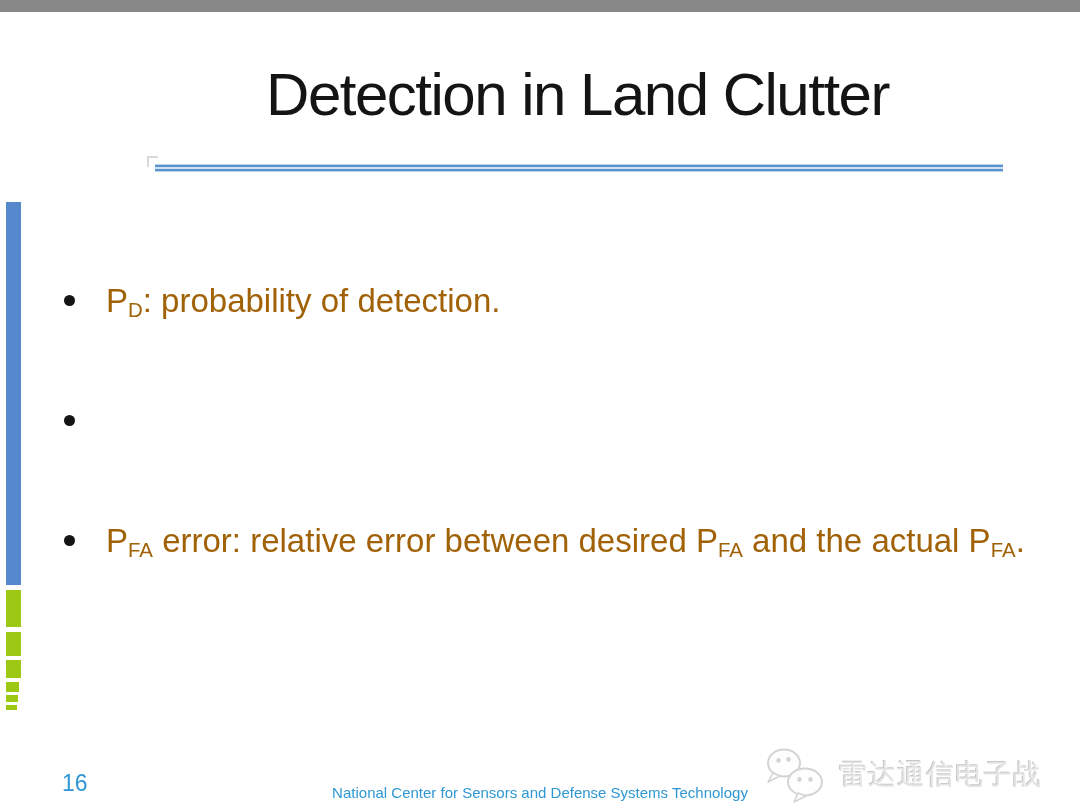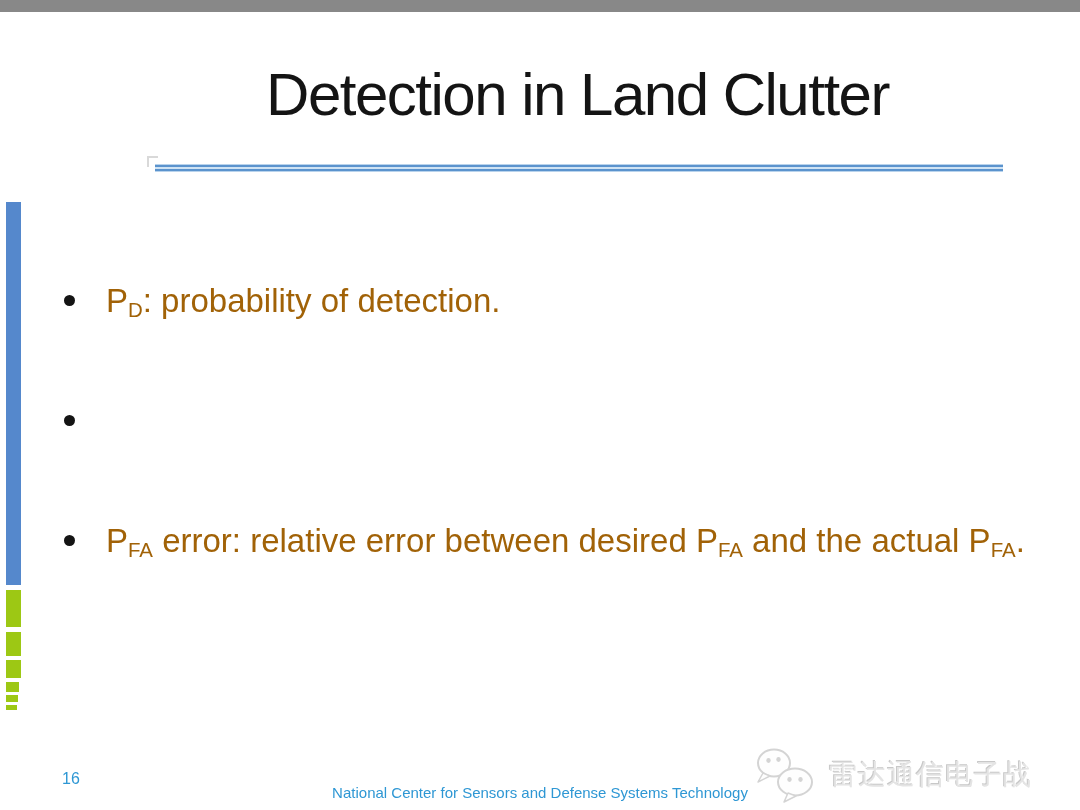--- a/index.html
+++ b/index.html
@@ -81,35 +81,35 @@
   .sub{
     font-size:0.62em;
     position:relative;
     bottom:-0.24em;
     letter-spacing:0;
   }
   
   .page-num{
     position:absolute;
     left:62px;top:758px;
-    font-size:16px;
+    font-size:23px;
     color:var(--footer-blue,#2e97d4);
   }
   .footer-text{
     position:absolute;
     left:50%;top:772px;
     transform:translateX(-50%);
     font-size:15px;
     color:var(--footer-blue,#2e97d4);
     white-space:nowrap;
   }
   
   .watermark{
     position:absolute;
-    right:48px;top:734px;
+    right:38px;top:734px;
     display:flex;
     align-items:center;
     gap:10px;
   }
   .wm-text{
     font-size:28px;
     letter-spacing:1px;
     color:#e4e4e4;
     text-shadow:1px 1px 0 #ffffff,-1px -1px 0 #c8c8c8;
     white-space:nowrap;

